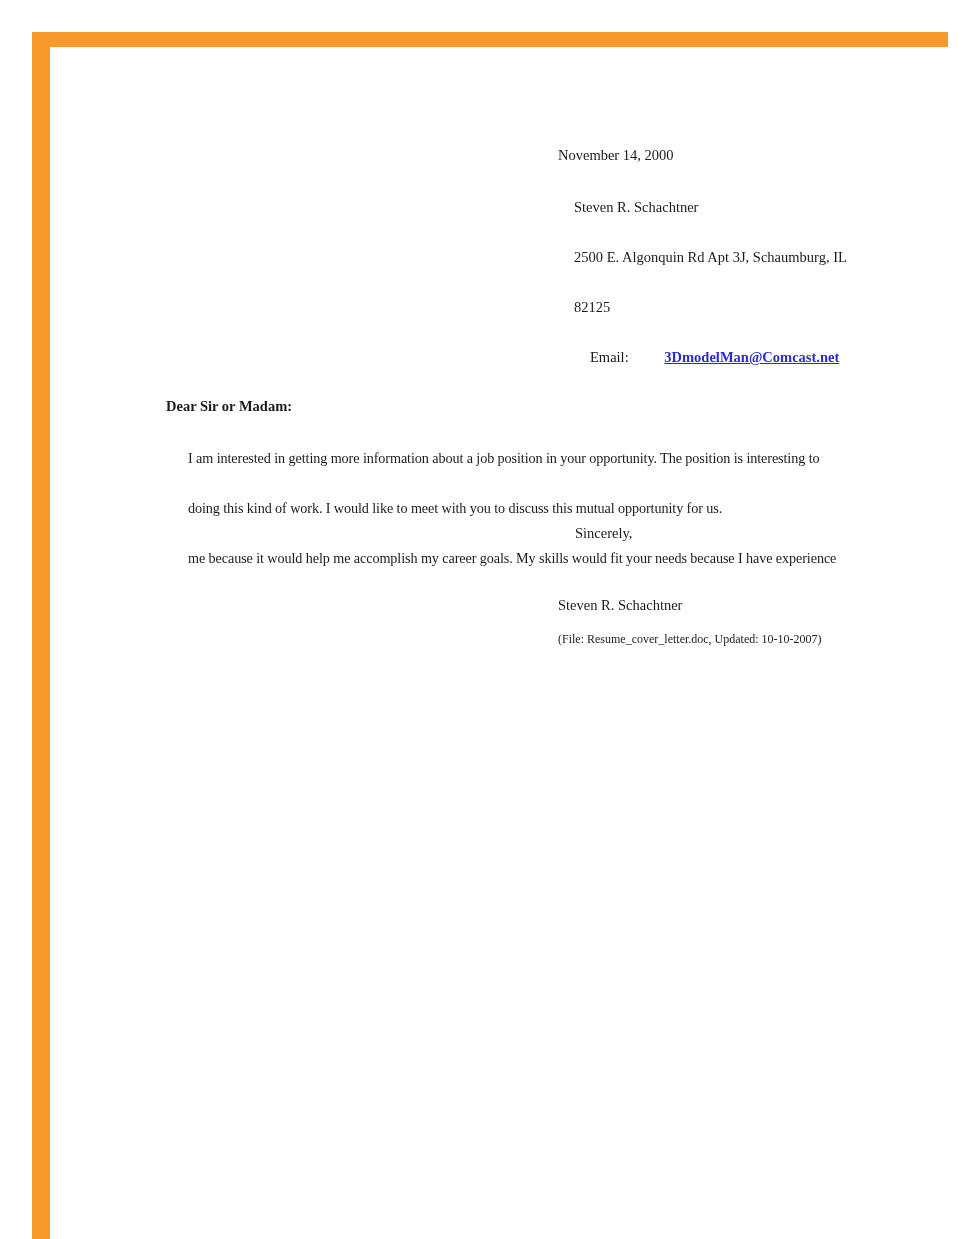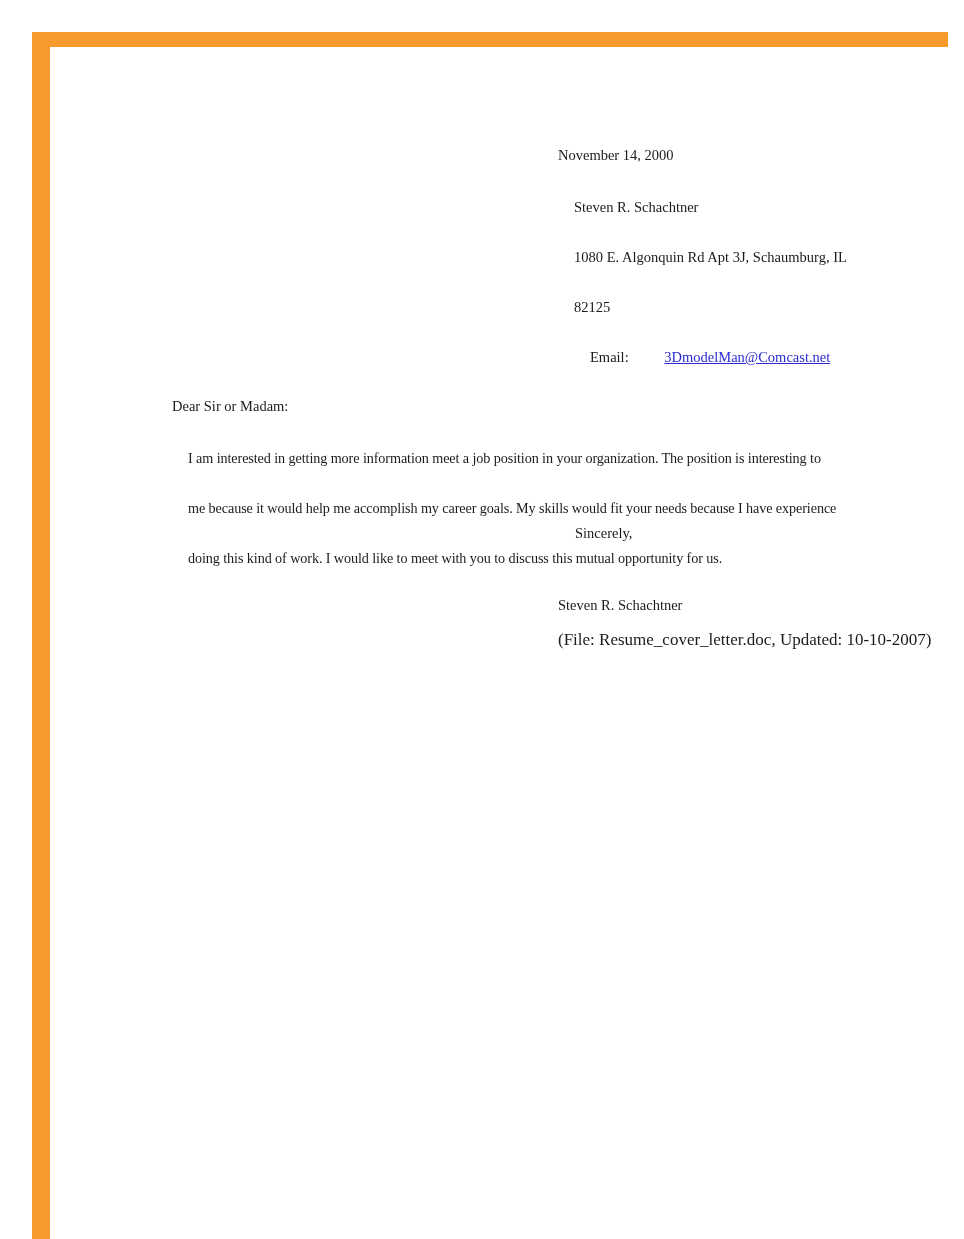--- a/index.html
+++ b/index.html
@@ -11,44 +11,44 @@
     background: #ffffff;
     border-style: solid;
     border-width: 15px 17px 20px 18px;
     font-family: "Liberation Serif", "DejaVu Serif", serif;
     color: #1b1b1b;
     overflow: hidden;
   }
   .abs { position: absolute; }
   .line { font-size: 14.5px; line-height: 18px; white-space: nowrap; }
   .body-line { font-size: 14.2px; line-height: 18px; white-space: nowrap; letter-spacing: -0.1px; }
-  .small-line { font-size: 17px; line-height: 15px; white-space: nowrap; }
-  a.email-link { text-decoration: underline; }
+  .small-line { font-size: 12px; line-height: 15px; white-space: nowrap; }
+  a.email-link { text-decoration: underline; font-weight: bold; }
 </style>
 </head>
 <body>
 
 <div class="frame" id="frame" style="border-color: rgb(248, 153, 44); background: rgb(255, 255, 255); color: rgb(27, 27, 27);">
 
   <div class="abs line" style="left:492px; top:83px;">November 14, 2000</div>
 
   <div class="abs" style="left:492px; top:119px;">
     <div class="line">Steven R. Schachtner</div>
-    <div class="line">1080 E. Algonquin Rd Apt 3J, Schaumburg, IL</div>
+    <div class="line">2500 E. Algonquin Rd Apt 3J, Schaumburg, IL</div>
     <div class="line">82125</div>
     <div class="line"><span>Email: </span><a href="#" class="email-link" style="color: rgb(43, 43, 208);">3DmodelMan@Comcast.net</a></div>
   </div>
 
 
-  <div class="abs line" style="left:106px; top:334px;">Dear Sir or Madam:</div>
+  <div class="abs line" style="left:100px; top:334px;font-weight:bold;">Dear Sir or Madam:</div>
 
   <div class="abs" style="left:106px; top:370px;">
-    <div class="body-line">I am interested in getting more information meet a job position in your organization. The position is interesting to</div>
+    <div class="body-line">I am interested in getting more information about a job position in your opportunity. The position is interesting to</div>
+    <div class="body-line">doing this kind of work. I would like to meet with you to discuss this mutual opportunity for us.</div>
     <div class="body-line">me because it would help me accomplish my career goals. My skills would fit your needs because I have experience</div>
-    <div class="body-line">doing this kind of work. I would like to meet with you to discuss this mutual opportunity for us.</div>
   </div>
 
   <div class="abs line" style="left:509px; top:461px;">Sincerely,</div>
 
   <div class="abs line" style="left:492px; top:533px;">Steven R. Schachtner</div>
 
   <div class="abs small-line" style="left:492px; top:569px;">(File: Resume_cover_letter.doc,  Updated: 10-10-2007)</div>
 
 </div>
 

